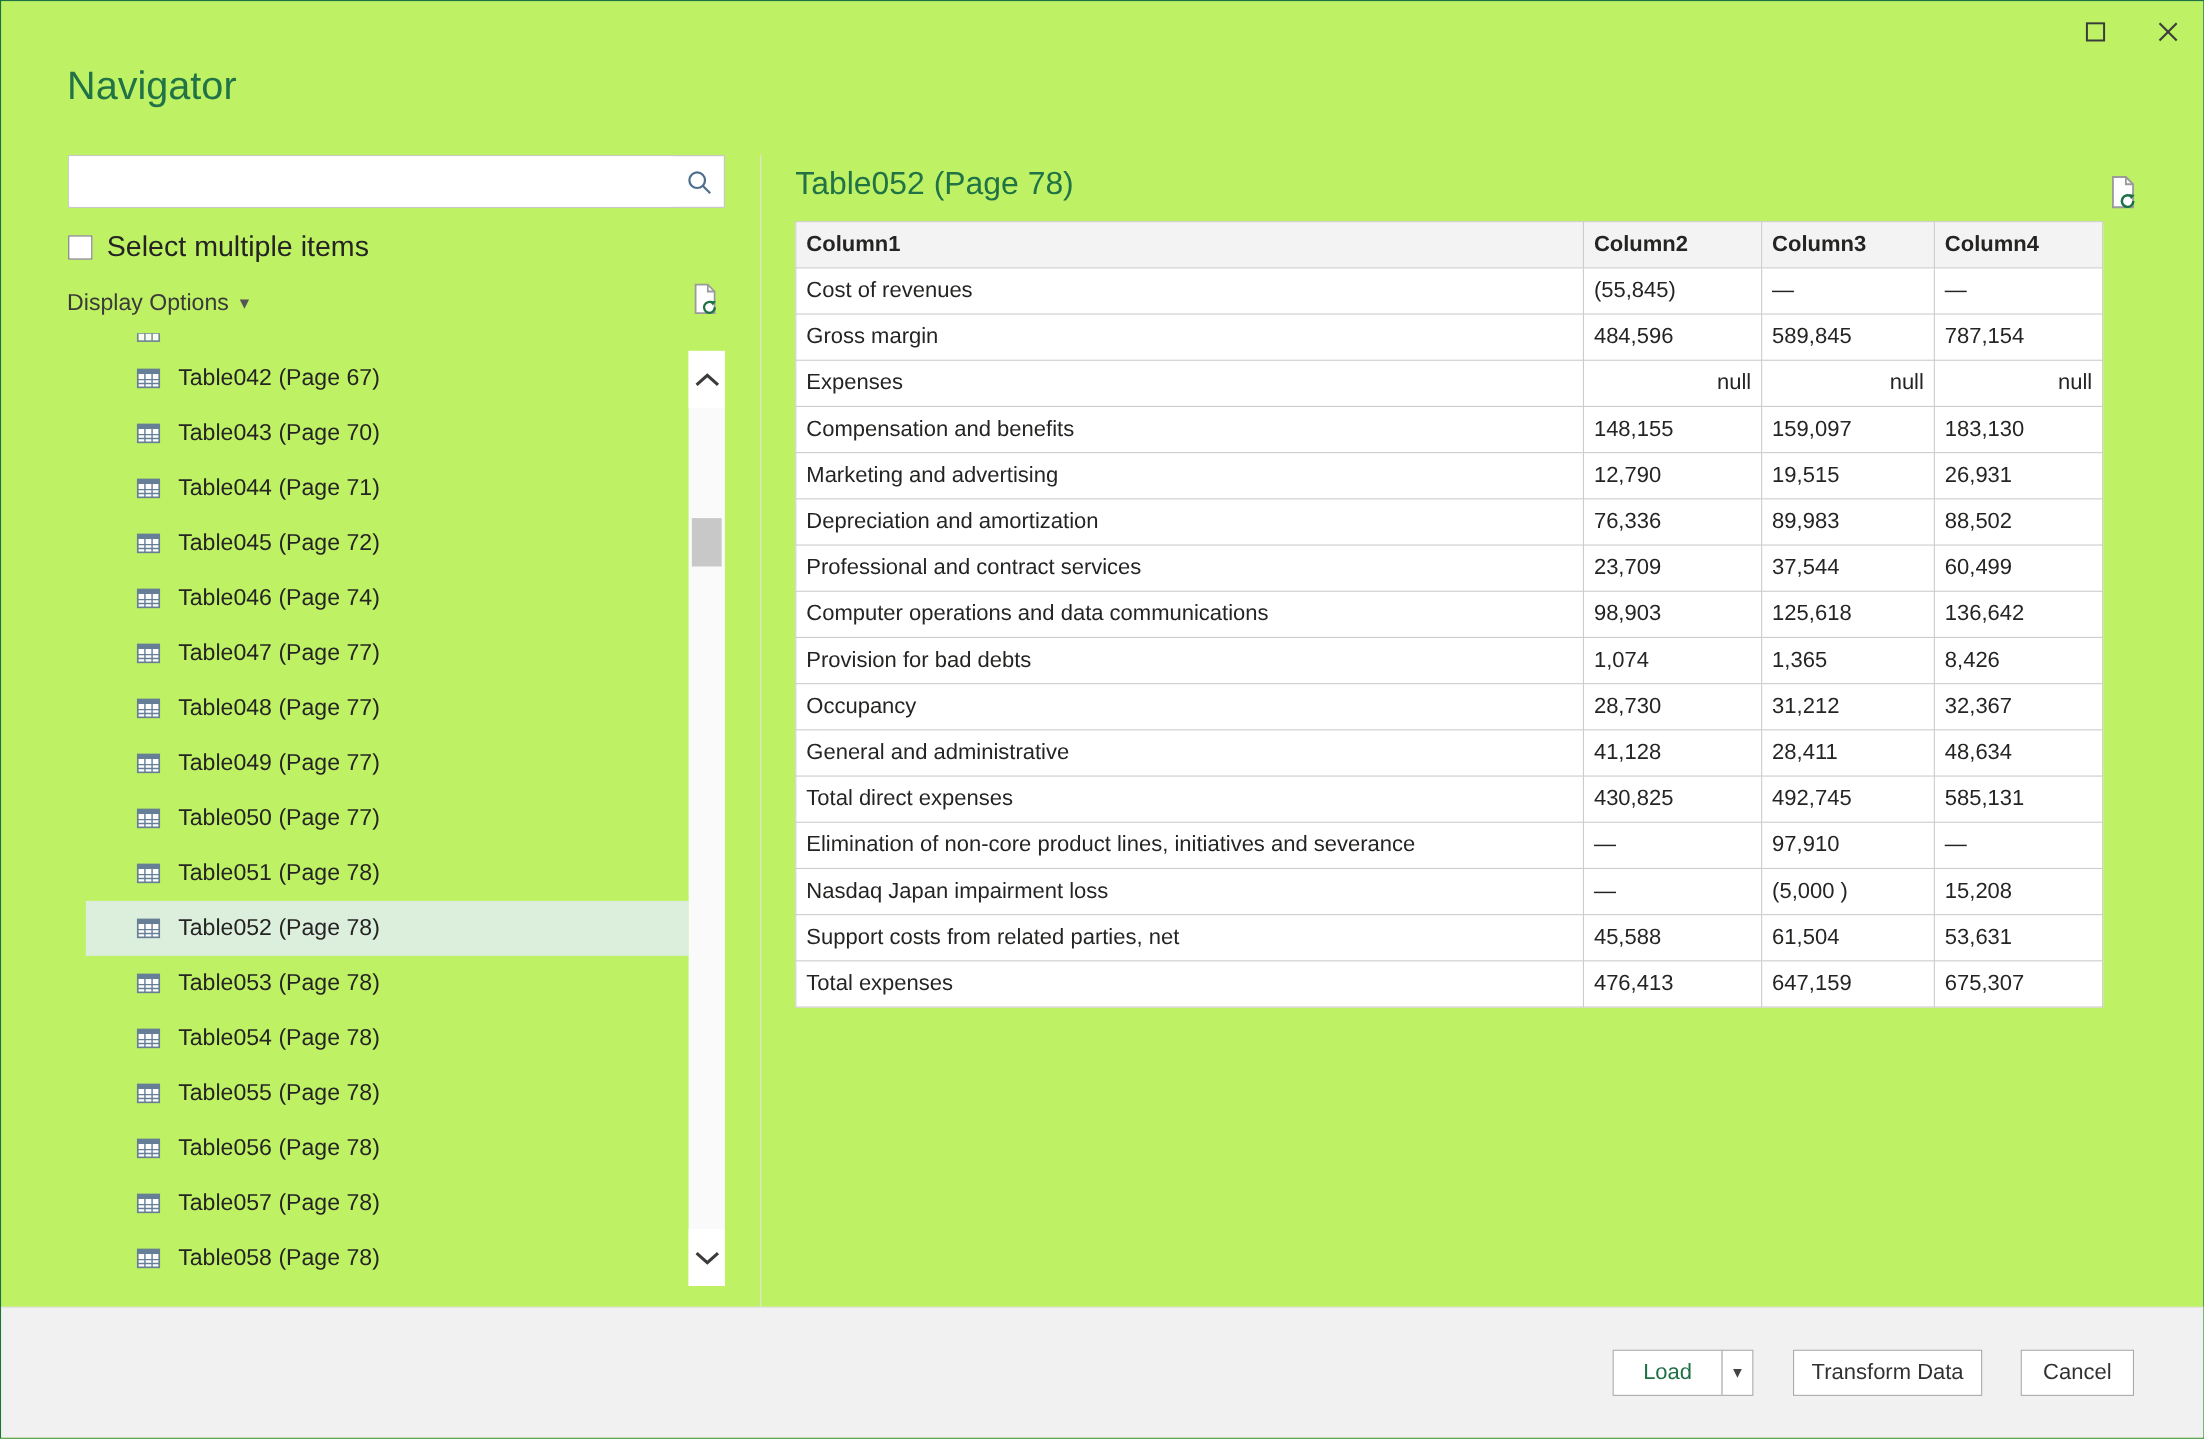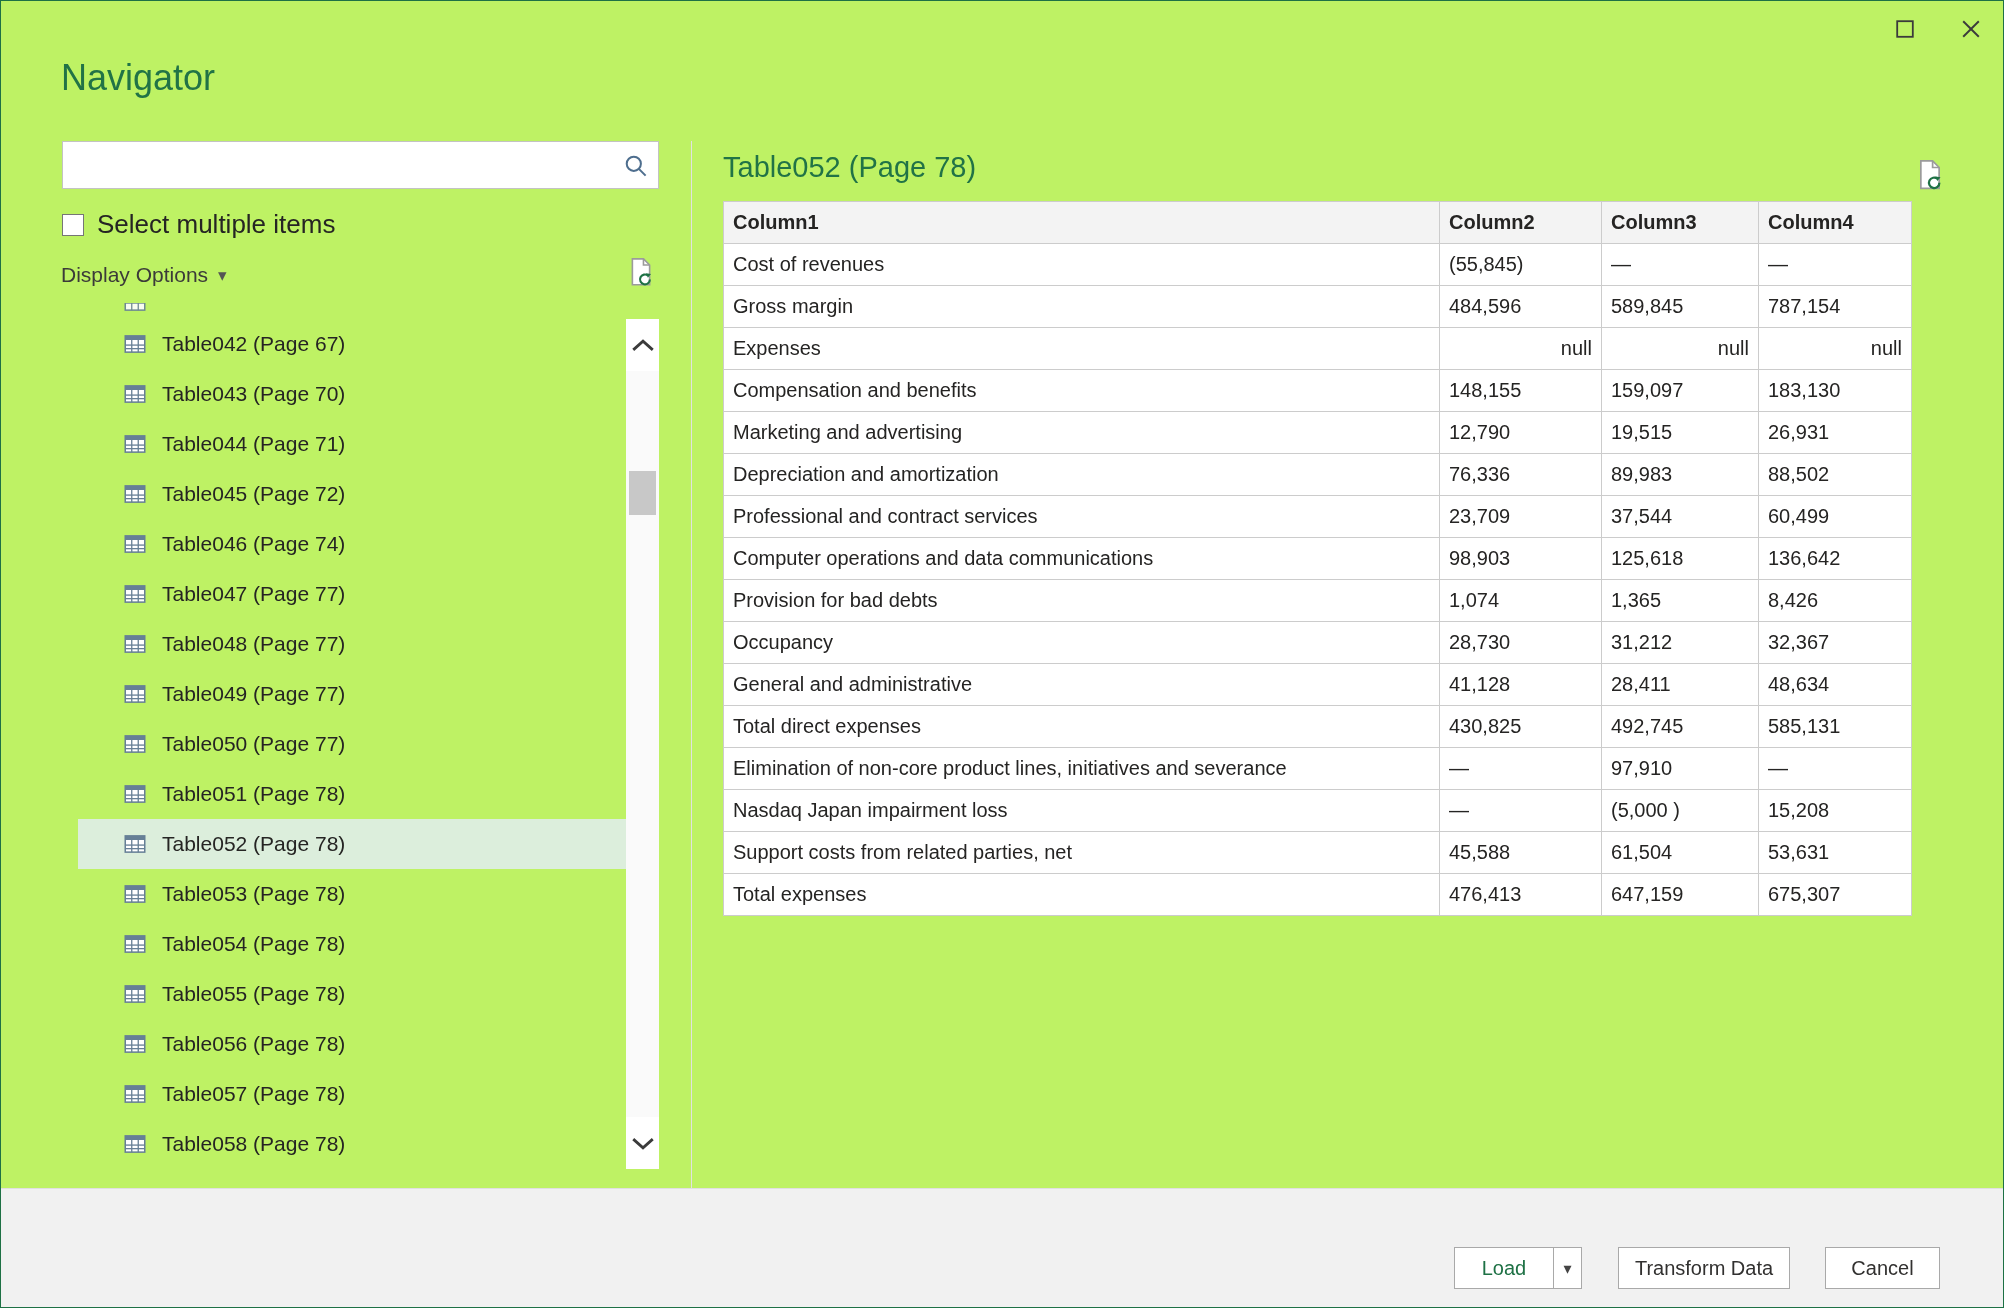--- a/index.html
+++ b/index.html
@@ -62,26 +62,26 @@
   }
   .preview-table th { background:#F3F3F3; font-weight:700; color:#252423; }
   .preview-table td { color:#252423; font-weight:400; }
   .preview-table td.null { text-align:right; }
 
   
   .footer { position:absolute; left:0; bottom:0; width:2004px; height:119px; background:#F1F1F1; border-top:1px solid #E0E0E0; }
   .footer-buttons { position:absolute; top:38px; right:65px; display:flex; align-items:center; }
   .btn {
     height:42px; background:#fff; border:1px solid #A9A9A9; color:#323130;
-    display:flex; align-items:center; justify-content:center; font-size:20px; cursor:pointer;margin-top:20px;
+    display:flex; align-items:center; justify-content:center; font-size:20px; cursor:pointer;
   }
   .load-main { width:100px; color:#1E7145; }
   .load-caret { width:29px; margin-left:-1px; color:#444; font-size:16px; }
   .btn-transform { width:172px; margin-left:36px; }
-  .btn-cancel { width:115px; margin-left:35px; }
+  .btn-cancel { width:103px; margin-left:35px; }
 </style>
 </head>
 <body>
 
 <div class="window">
 
   <div class="win-controls">
     <div class="ctrl-btn">
       <span>
         <svg width="24" height="24" viewBox="0 0 20 20">

